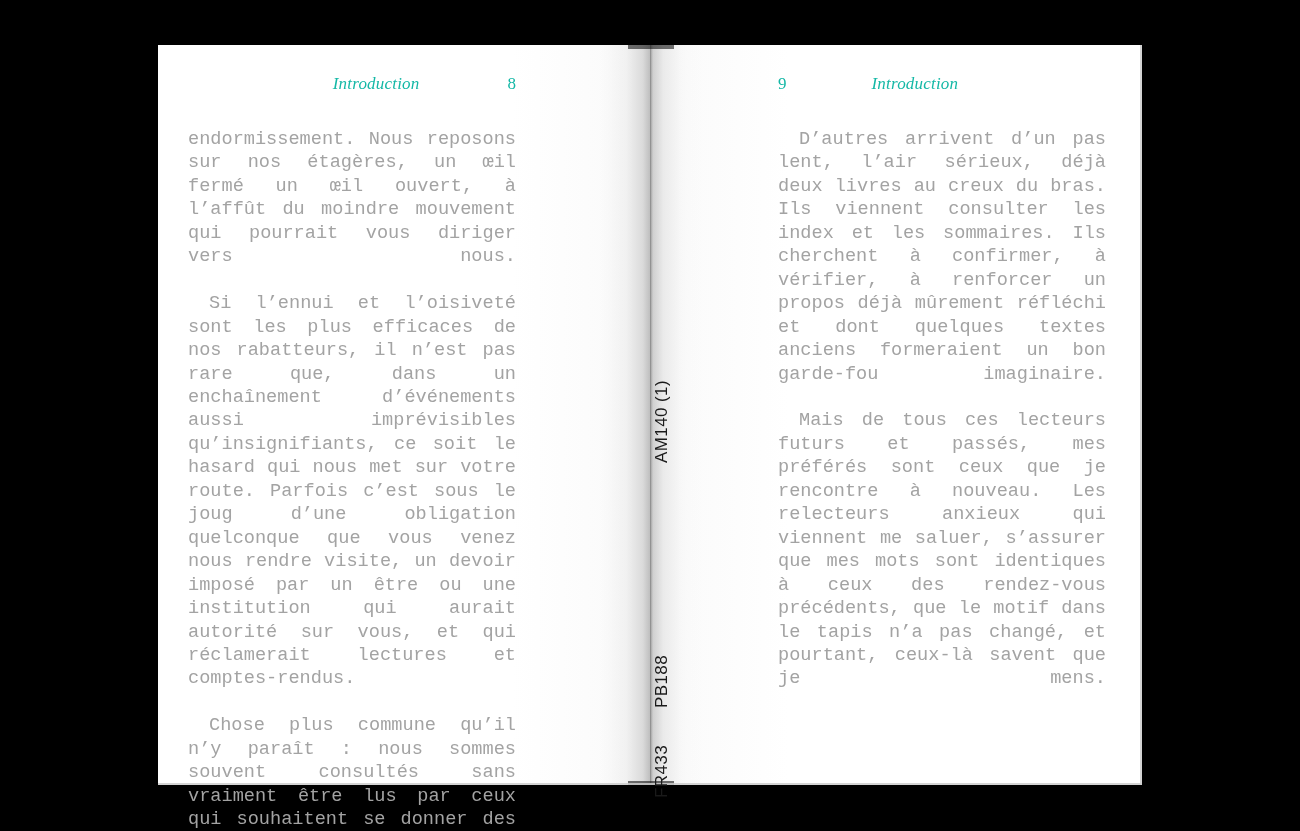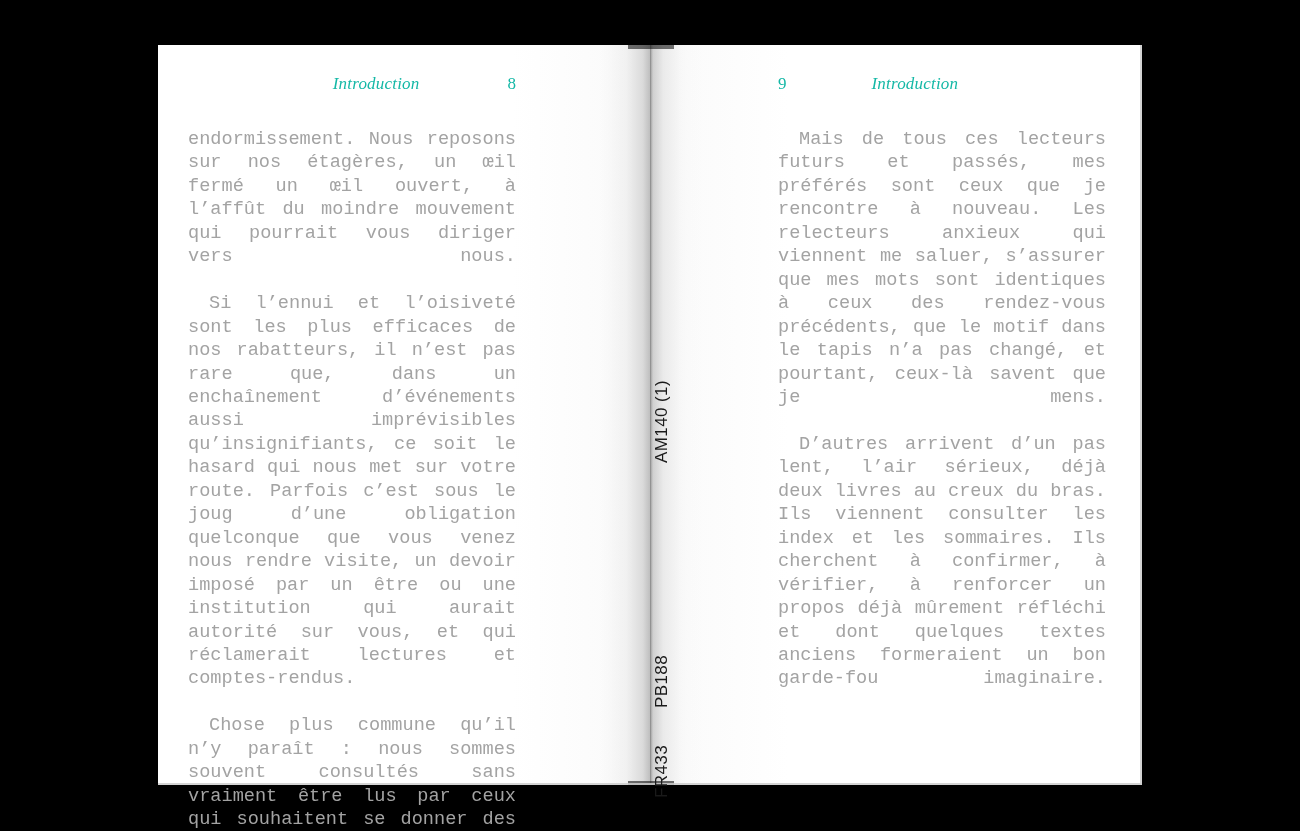--- a/index.html
+++ b/index.html
@@ -213,21 +213,21 @@
     <span class="runhead-title">Introduction</span>
   </div>
 
   <div class="column column-verso">
     <p>endormissement. Nous reposons sur nos étagères, un œil fermé un œil ouvert, à l’affût du moindre mouvement qui pourrait vous diriger vers nous.</p>
     <p class="indent">Si l’ennui et l’oisiveté sont les plus efficaces de nos rabatteurs, il n’est pas rare que, dans un enchaînement d’événements aussi imprévisibles qu’insignifiants, ce soit le hasard qui nous met sur votre route. Parfois c’est sous le joug d’une obligation quelconque que vous venez nous rendre visite, un devoir imposé par un être ou une institution qui aurait autorité sur vous, et qui réclamerait lectures et comptes-rendus.</p>
     <p class="indent">Chose plus commune qu’il n’y paraît : nous sommes souvent consultés sans vraiment être lus par ceux qui souhaitent se donner des airs savants. Ceux-là ont su développer le bel art de parler avec justesse des livres qu’ils n’ont pas lus, et c’est souvent de ces mêmes experts que découlent les injonctions citées plus haut. Il y a aussi ceux qui ont la tête ronde et les mouvements rapides des souris ; les curieux qui parcourent les bibliothèques à toute</p>
   </div>
 
   <div class="column column-recto">
+    <p class="indent">D’autres arrivent d’un pas lent, l’air sérieux, déjà deux livres au creux du bras. Ils viennent consulter les index et les sommaires. Ils cherchent à confirmer, à vérifier, à renforcer un propos déjà mûrement réfléchi et dont quelques textes anciens formeraient un bon garde-fou imaginaire.</p>
     <p class="indent">Mais de tous ces lecteurs futurs et passés, mes préférés sont ceux que je rencontre à nouveau. Les relecteurs anxieux qui viennent me saluer, s’assurer que mes mots sont identiques à ceux des rendez-vous précédents, que le motif dans le tapis n’a pas changé, et pourtant, ceux-là savent que je mens.</p>
-    <p class="indent">D’autres arrivent d’un pas lent, l’air sérieux, déjà deux livres au creux du bras. Ils viennent consulter les index et les sommaires. Ils cherchent à confirmer, à vérifier, à renforcer un propos déjà mûrement réfléchi et dont quelques textes anciens formeraient un bon garde-fou imaginaire.</p>
   </div>
 
   <div class="spine-label spine-label-1">AM140 (1)</div>
   <div class="spine-label spine-label-2">PB188</div>
   <div class="spine-label spine-label-3">FR433</div>
 
 </div>
 
 </body></html>

